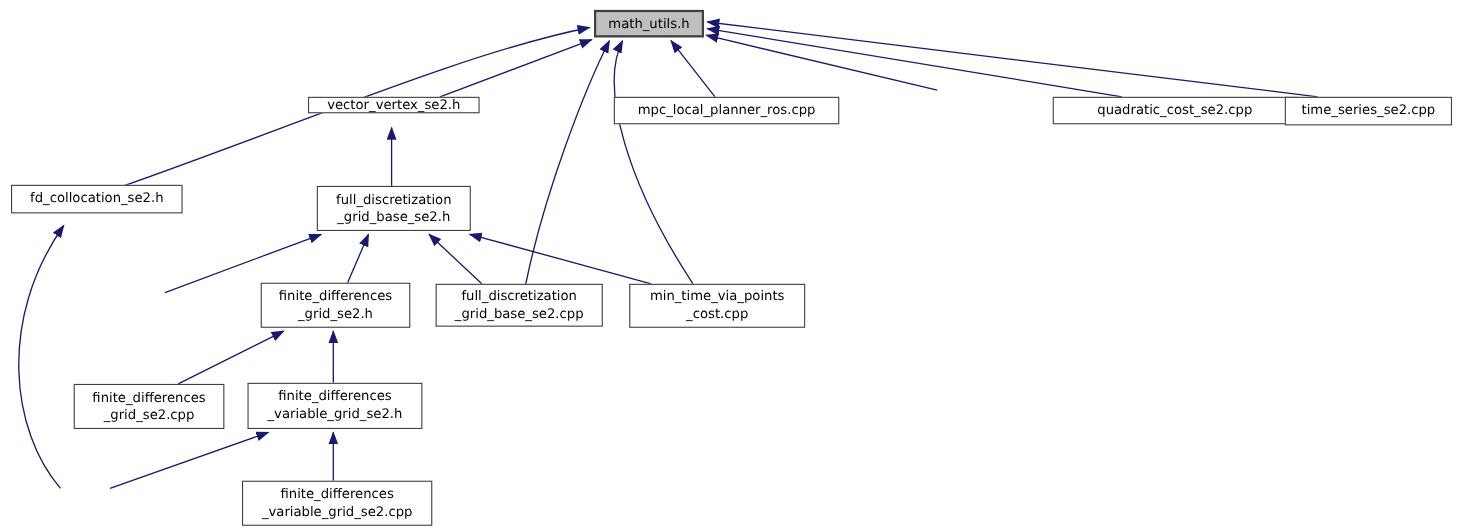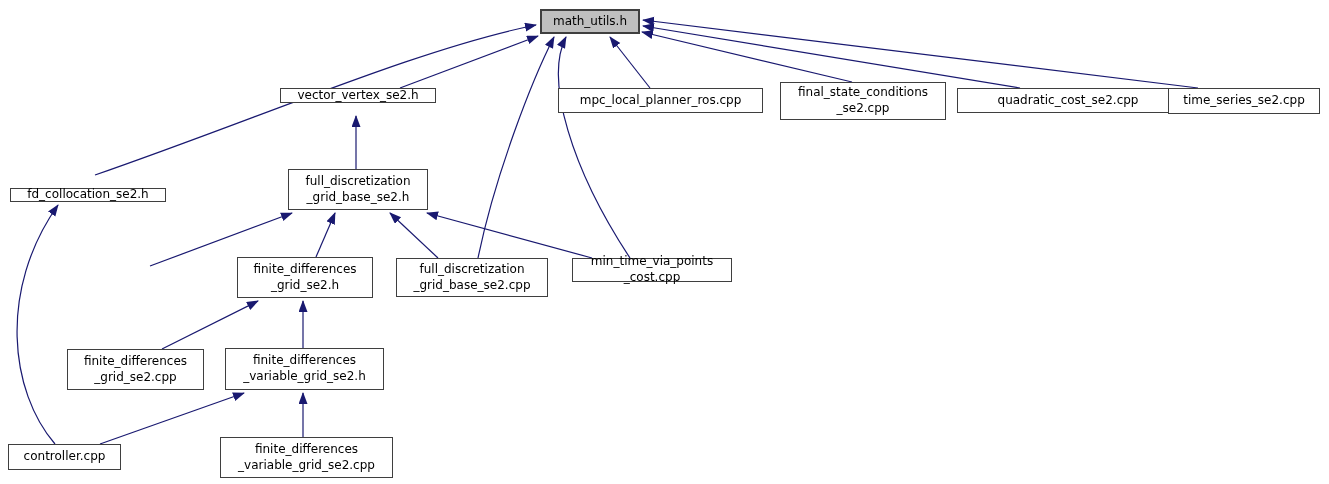--- a/index.html
+++ b/index.html
@@ -58,46 +58,43 @@
     <path d="M100,444 L244,393" marker-end="url(#arrow)"></path>
     <path d="M303,437 L303,393" marker-end="url(#arrow)"></path>
   </svg>
 
   <div class="node root" style="left:540px;top:9px;width:100px;height:25px">math_utils.h</div>
 
   <div class="node" style="left:280px;top:88px;width:156px;height:15px">vector_vertex_se2.h</div>
 
   <div class="node" style="left:558px;top:88px;width:205px;height:25px">mpc_local_planner_ros.cpp</div>
 
-  <div class="node" style="left:780px;top:82px;width:166px;height:38px">final_state_conditions
-_se2.cpp</div>
 
   <div class="node" style="left:957px;top:88px;width:222px;height:25px">quadratic_cost_se2.cpp</div>
 
   <div class="node" style="left:1168px;top:88px;width:152px;height:26px">time_series_se2.cpp</div>
 
-  <div class="node" style="left:10px;top:188px;width:156px;height:14px">fd_collocation_se2.h</div>
+  <div class="node" style="left:10px;top:168px;width:156px;height:26px">fd_collocation_se2.h</div>
 
   <div class="node" style="left:288px;top:169px;width:140px;height:41px">full_discretization
 _grid_base_se2.h</div>
 
 
   <div class="node" style="left:237px;top:257px;width:136px;height:41px">finite_differences
 _grid_se2.h</div>
 
   <div class="node" style="left:396px;top:258px;width:152px;height:39px">full_discretization
 _grid_base_se2.cpp</div>
 
-  <div class="node" style="left:572px;top:258px;width:160px;height:24px">min_time_via_points
+  <div class="node" style="left:572px;top:258px;width:160px;height:40px">min_time_via_points
 _cost.cpp</div>
 
   <div class="node" style="left:67px;top:349px;width:137px;height:41px">finite_differences
 _grid_se2.cpp</div>
 
   <div class="node" style="left:225px;top:348px;width:159px;height:42px">finite_differences
 _variable_grid_se2.h</div>
 
-  <div class="node" style="left:8px;top:444px;width:113px;height:26px">controller.cpp</div>
 
   <div class="node" style="left:220px;top:437px;width:173px;height:41px">finite_differences
 _variable_grid_se2.cpp</div>
 
 </div>
 
 </body></html>

